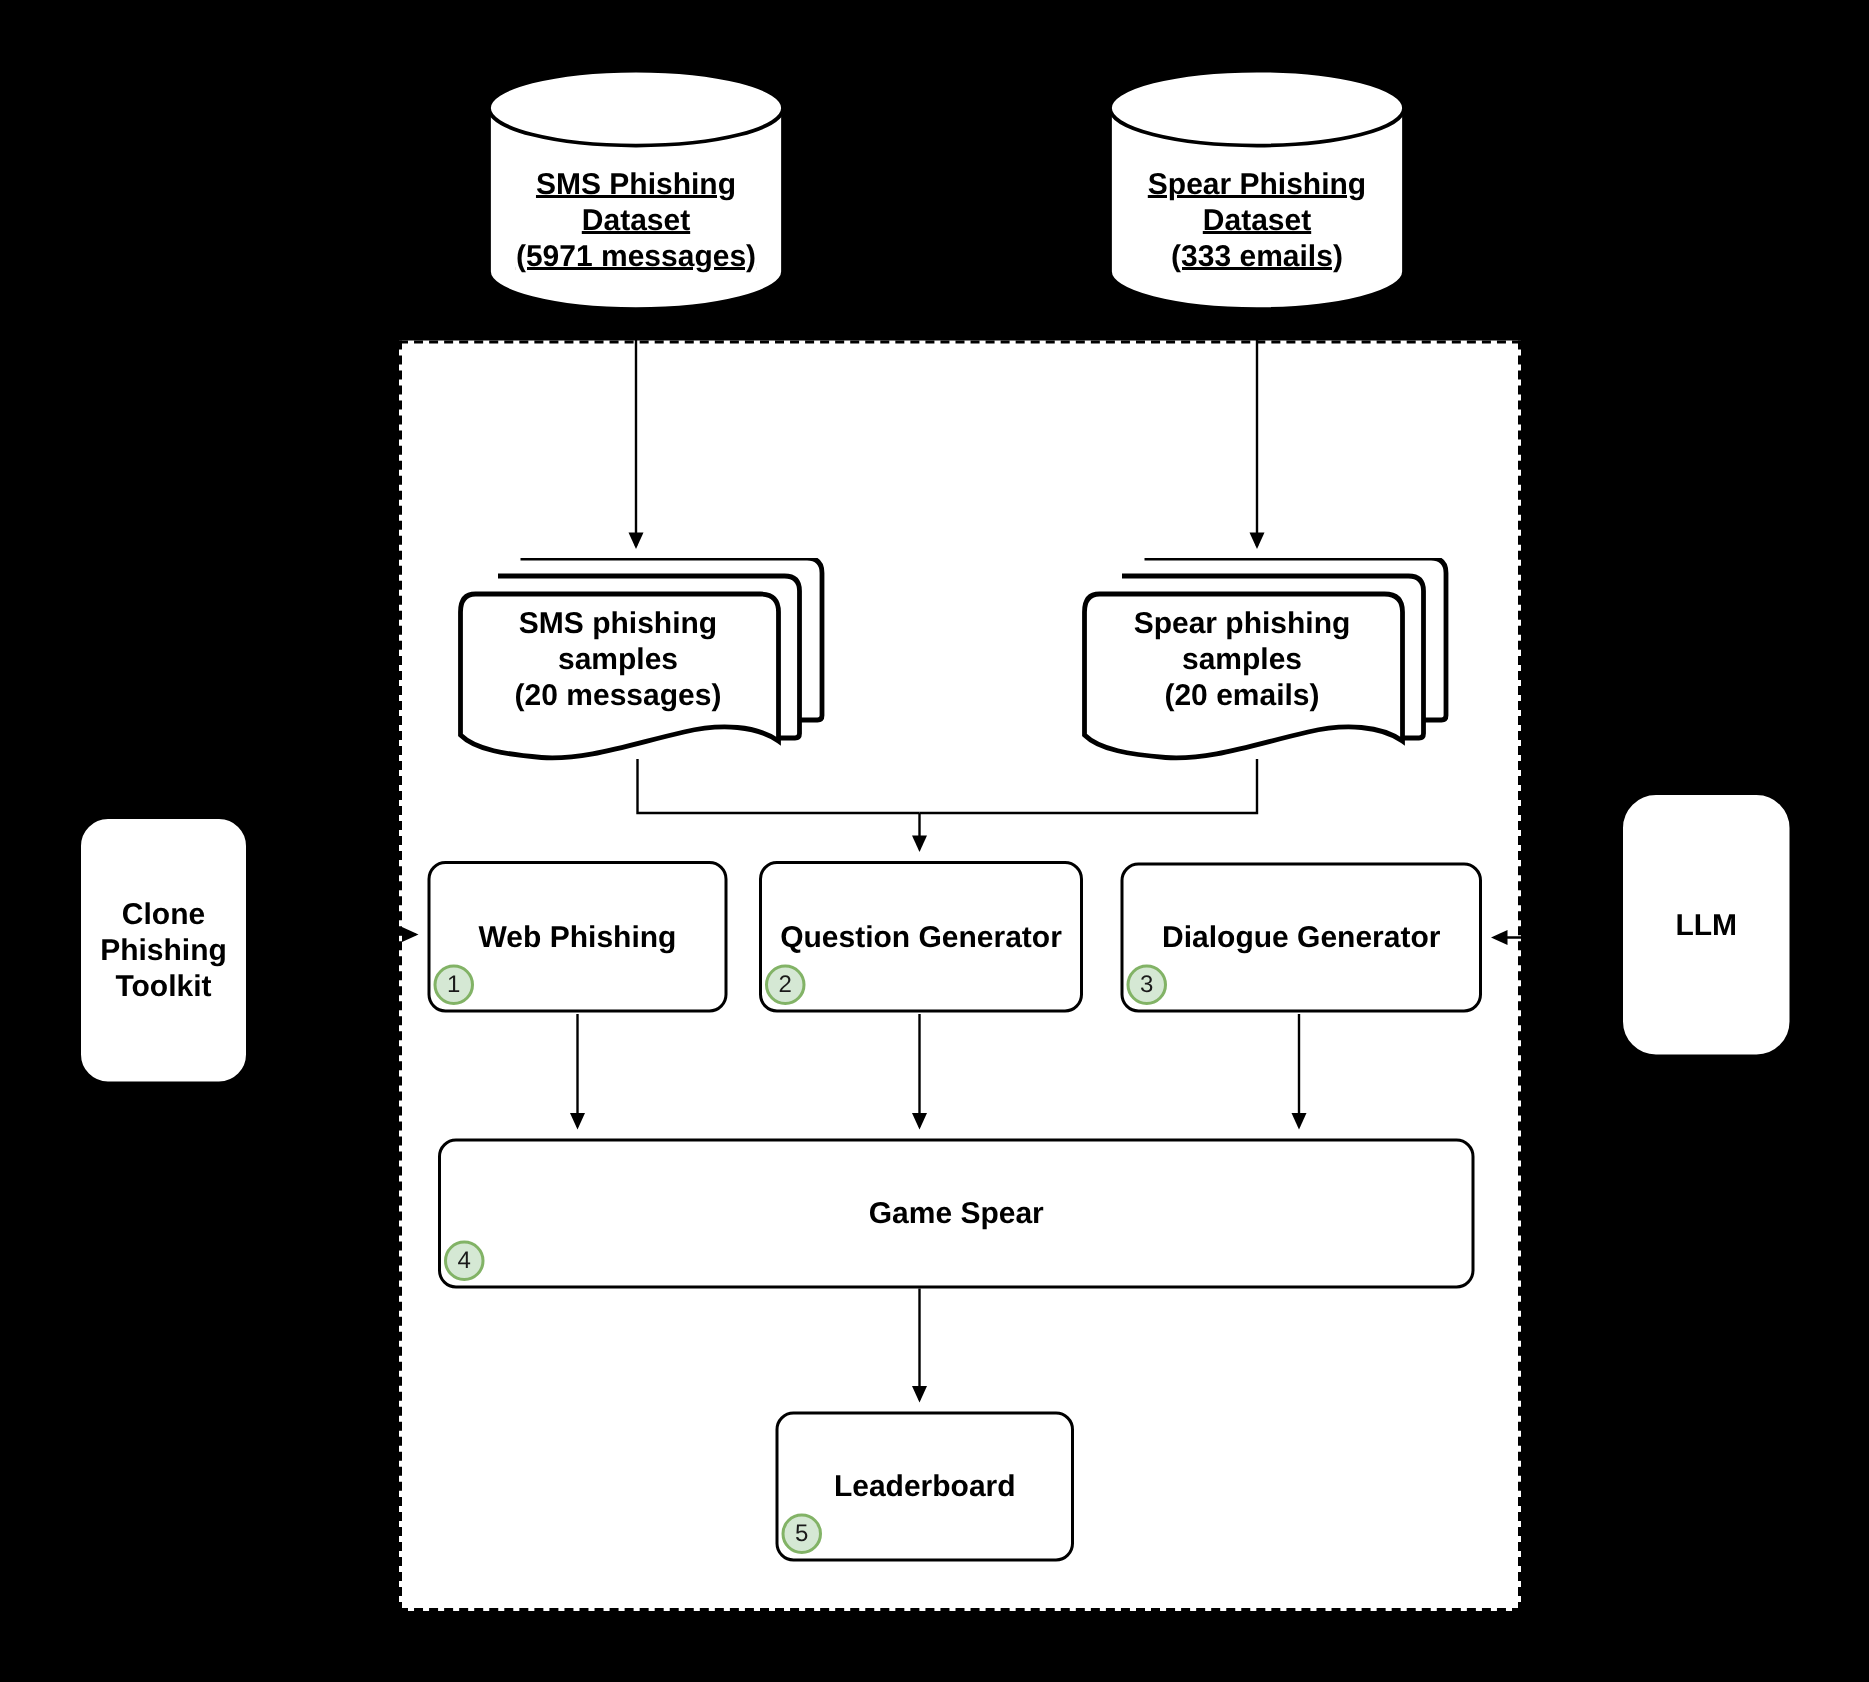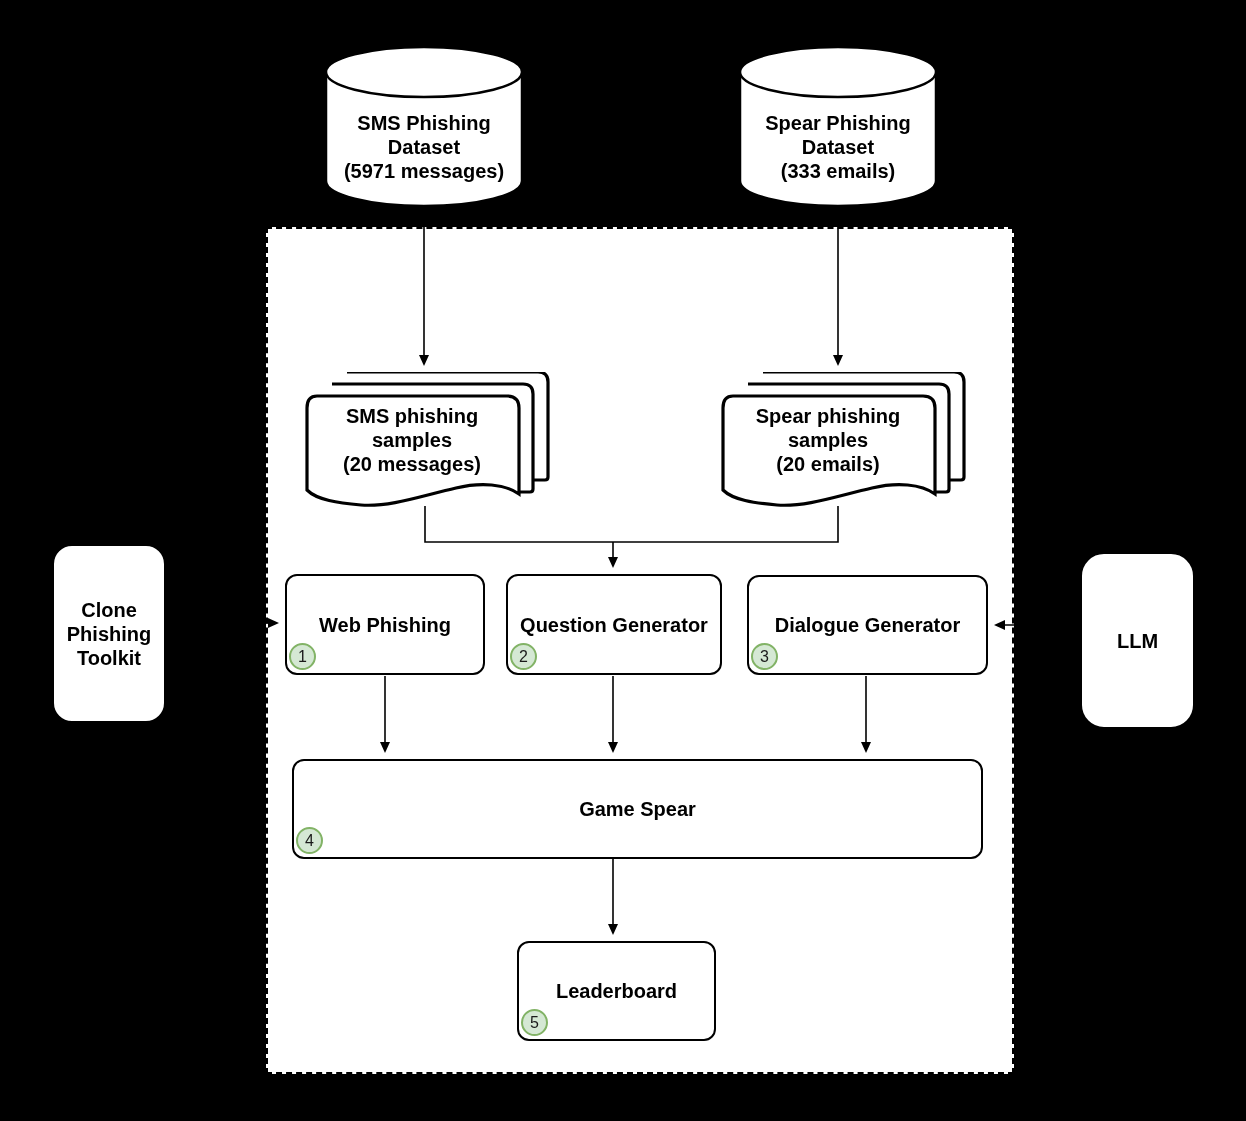--- a/index.html
+++ b/index.html
@@ -41,21 +41,21 @@
     font-weight: bold;
     font-size: 20px;
     line-height: 24px;
     color: #000000;
   }
   .rect-node {
     background: #ffffff;
     border: 2px solid #000000;
     border-radius: 12px;
   }
-  .shape-node { background: transparent; border: none; }
+  .shape-node { background: transparent; border: none; text-decoration: underline; }
   .shape-node svg { position: absolute; left: 0; top: 0; }
   .node-label { position: relative; z-index: 2; }
   .cyl-label { position: relative; z-index: 2; margin-top: 40px; }
   .doc-label {
     position: absolute;
     z-index: 2;
     left: 0;
     top: 32px;
     width: 214px;
     text-align: center;
@@ -191,17 +191,17 @@
   </div>
 
   <div class="node side-node" style="left:52px; top:544px; width:114px; height:179px;">
     <div class="node-label line3">
       <span>Clone</span>
       <span>Phishing</span>
       <span>Toolkit</span>
     </div>
   </div>
 
-  <div class="node side-node" style="left:1080px; top:552px; width:115px; height:177px; border-radius:24px;">
+  <div class="node side-node" style="left:1080px; top:528px; width:115px; height:177px; border-radius:24px;">
     <span class="node-label">LLM</span>
   </div>
 
 </div>
 
 </body></html>

